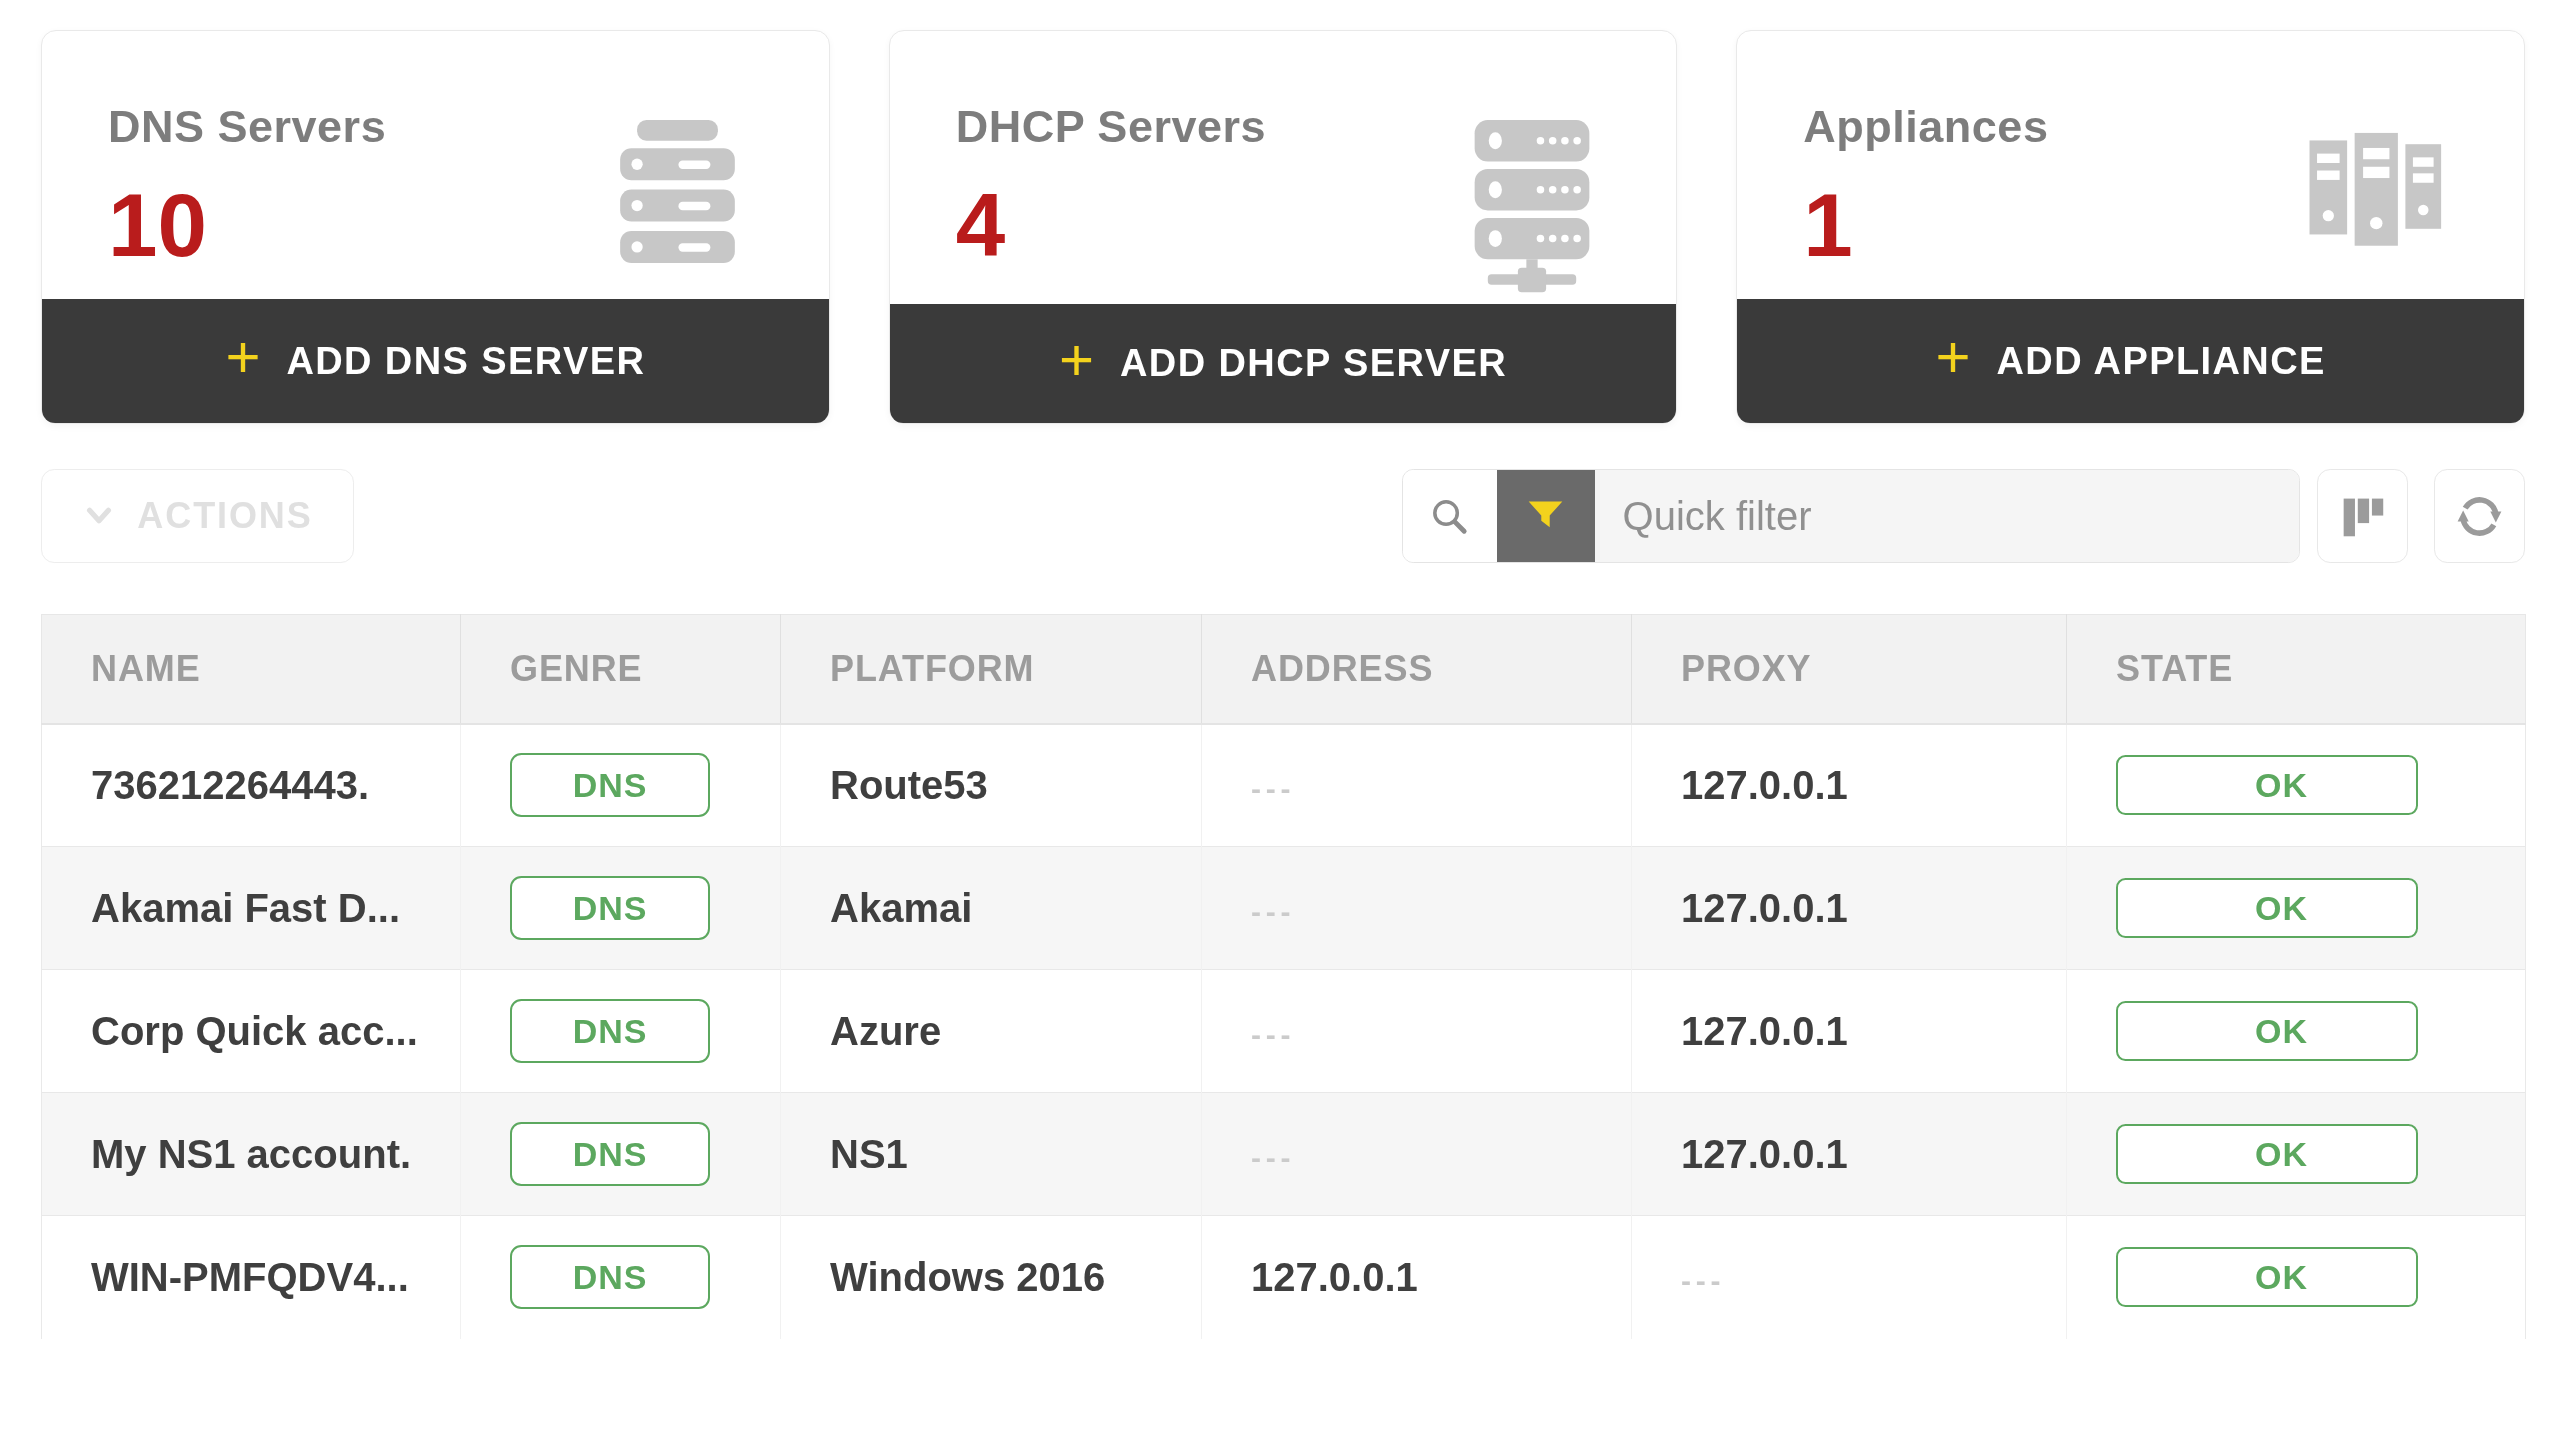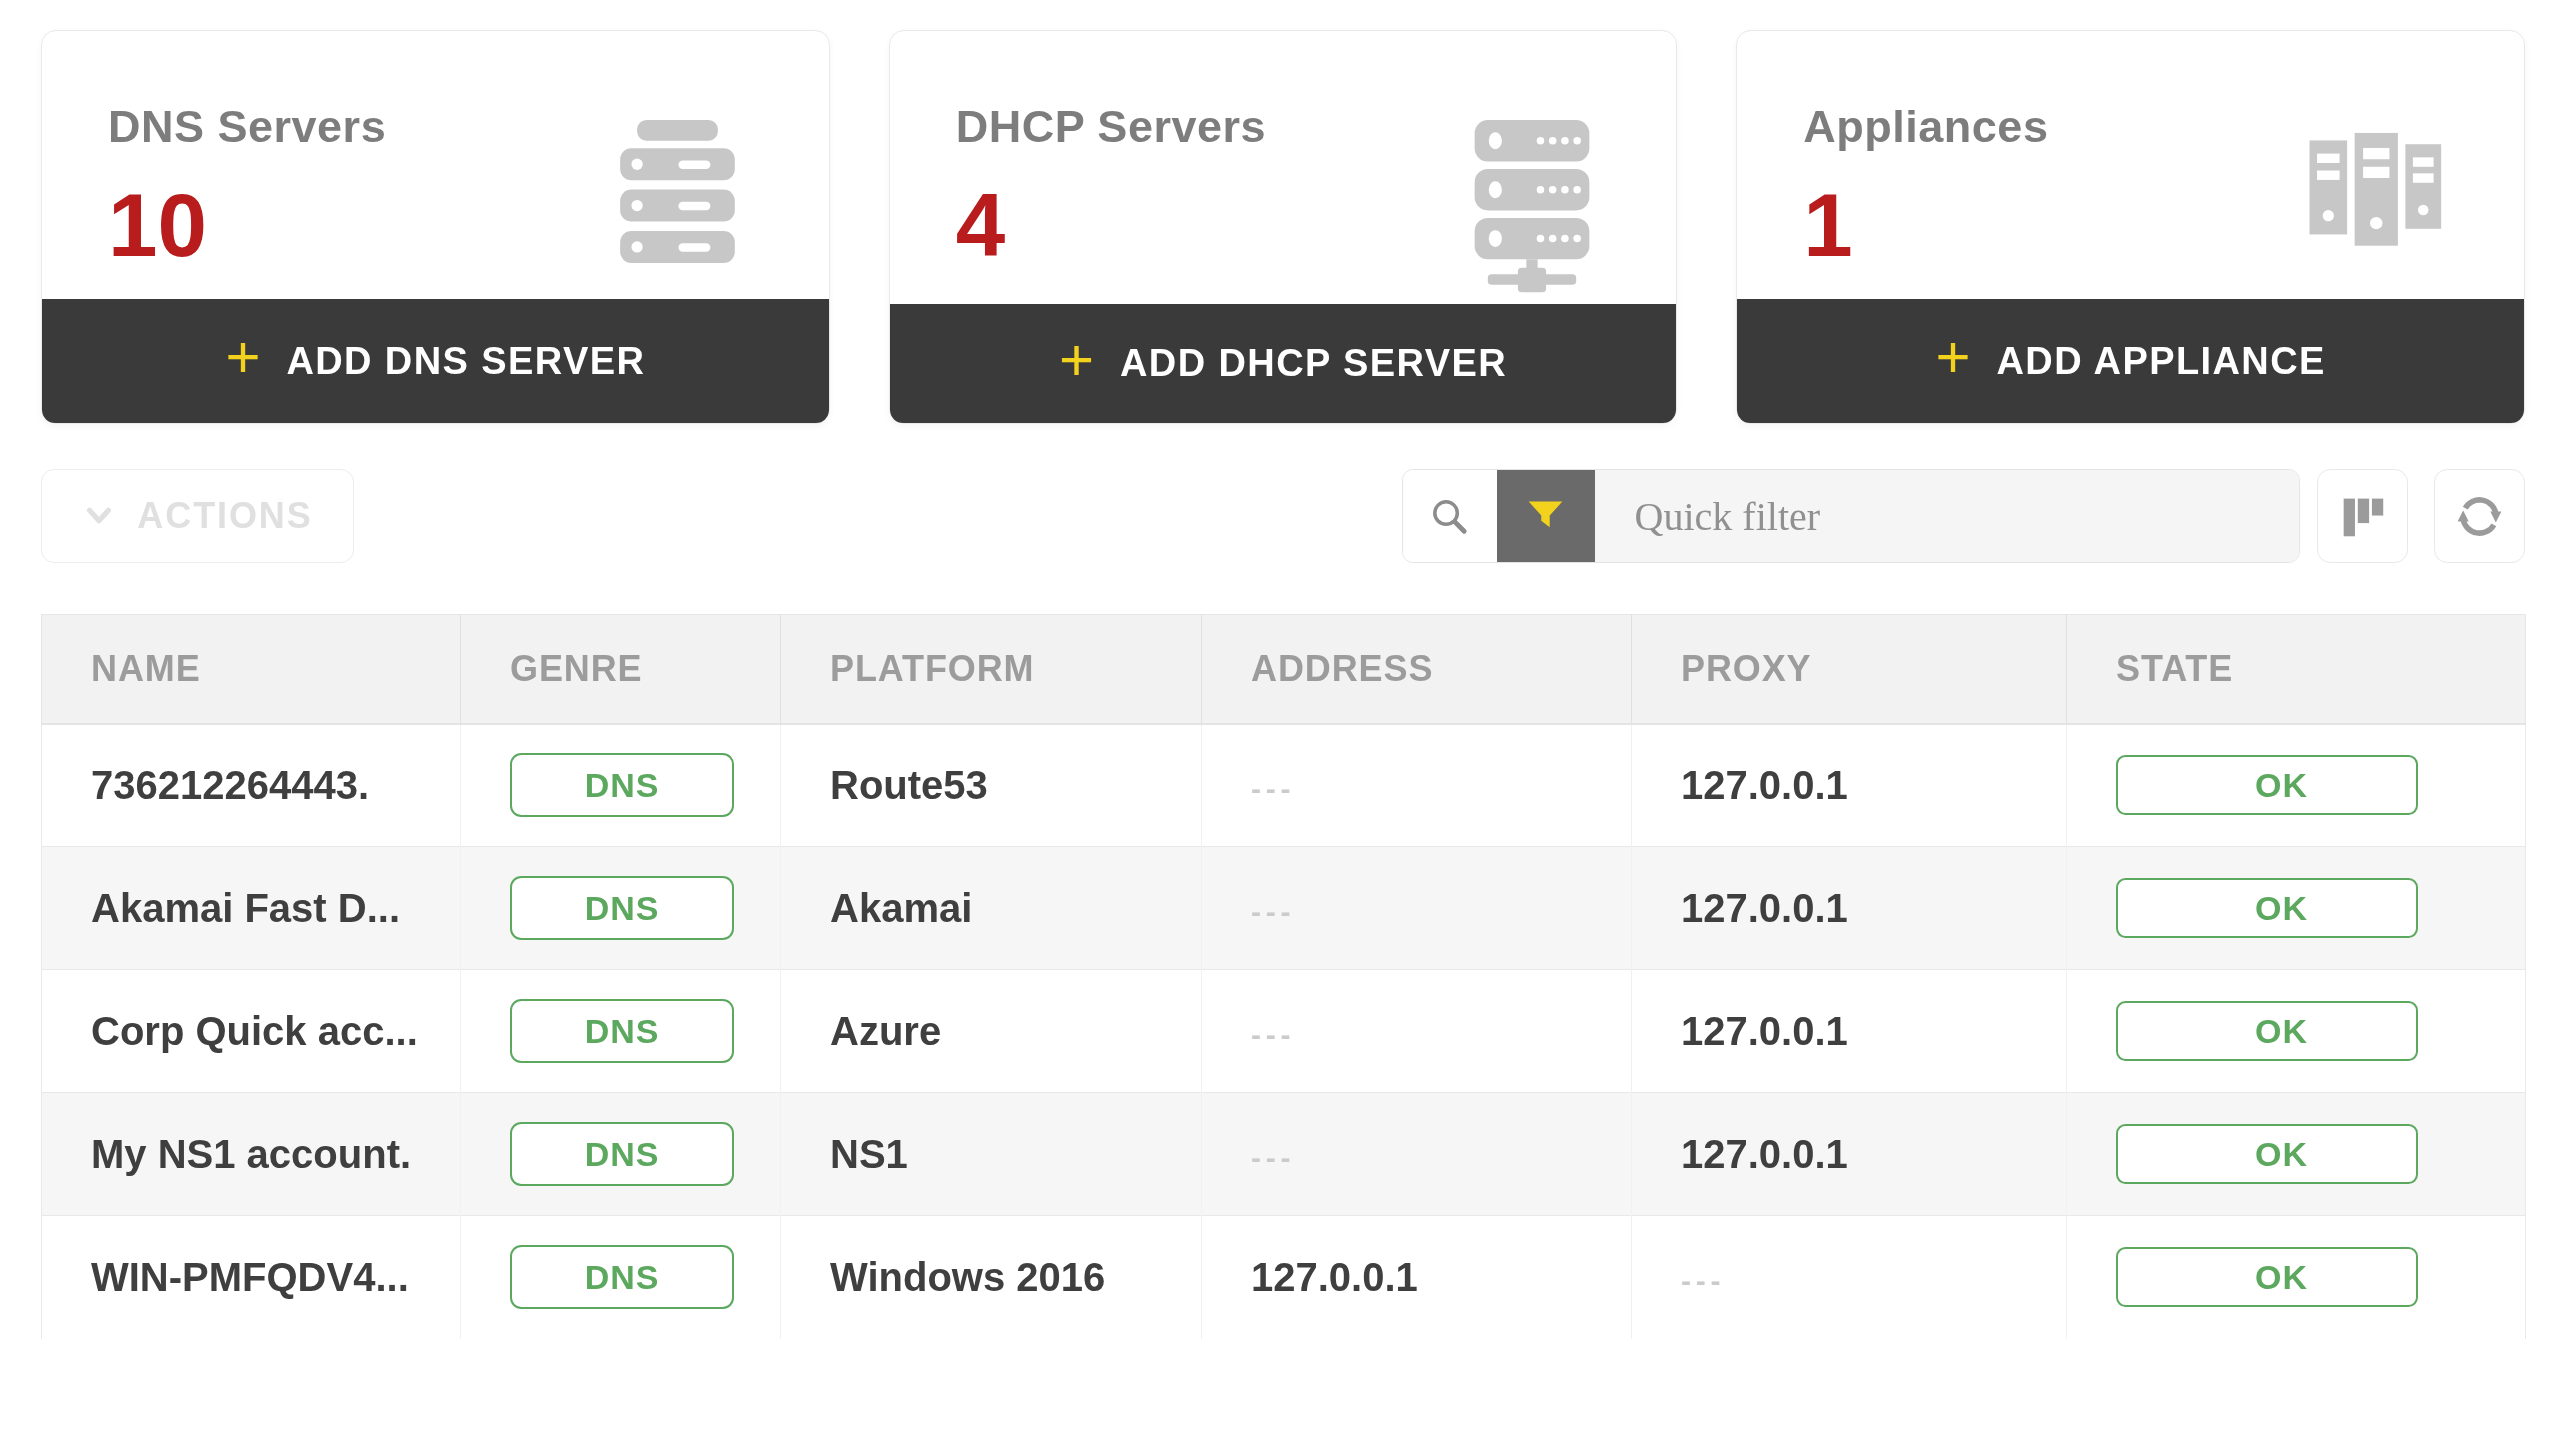--- a/index.html
+++ b/index.html
@@ -53,22 +53,22 @@
     margin-left: auto;
     width: 898px; height: 94px;
     border: 1.9px solid #e4e4e4; border-radius: 11.3px;
     display: flex; overflow: hidden; background: #fff;
   }
   .search-cell { width: 94px; background: #ffffff; display: flex; align-items: center; justify-content: center; cursor: pointer; }
   .filter-cell { width: 98px; background: var(--filter-button-bg, #6a6a6a); display: flex; align-items: center; justify-content: center; cursor: pointer; color: var(--accent-yellow, #f3d21d); }
   .filterbar input {
     flex: 1; border: none; outline: none;
     background: #f5f5f5;
-    font-family: Liberation Serif, serif; font-size: 40px; color: #555;
-    padding: 0 40px;
+    font-family: Liberation Sans, sans-serif; font-size: 40px; color: #555;
+    padding: 0 28px;
   }
   .filterbar input::placeholder { color: #909090; }
   .icon-btn {
     width: 91px; height: 94px;
     background: #fff; border: 1.9px solid #e8e8e8; border-radius: 13.2px;
     display: flex; align-items: center; justify-content: center;
     cursor: pointer; color: #9b9b9b;
   }
   .icon-btn.first { margin-left: 17px; }
   .icon-btn.second { margin-left: 26.4px; }
@@ -96,21 +96,21 @@
     border-right: 1.9px solid #f1f1f1;
     background: #ffffff;
   }
   tbody tr:first-child td { border-top: none; }
   tbody td:first-child { border-left: 1.9px solid #e9e9e9; }
   tbody td:last-child  { border-right: 1.9px solid #e9e9e9; }
   tbody tr:nth-child(even) td { background: #f6f6f6; }
 
   .badge-dns {
     display: inline-flex; align-items: center; justify-content: center;
-    width: 224px; height: 64px;
+    width: 200px; height: 64px;
     border: 2.8px solid var(--ok-green, #5ca85f); border-radius: 11.3px;
     color: var(--ok-green, #5ca85f); background: #fff;
     font-size: 34px; font-weight: 700; letter-spacing: 0.9px;
   }
   .badge-ok {
     display: inline-flex; align-items: center; justify-content: center;
     width: 302px; height: 60px;
     border: 2.8px solid var(--ok-green, #5ca85f); border-radius: 9.4px;
     color: var(--ok-green, #5ca85f); background: #fff;
     font-size: 34px; font-weight: 700; letter-spacing: 0.9px; padding-left: 29px;

